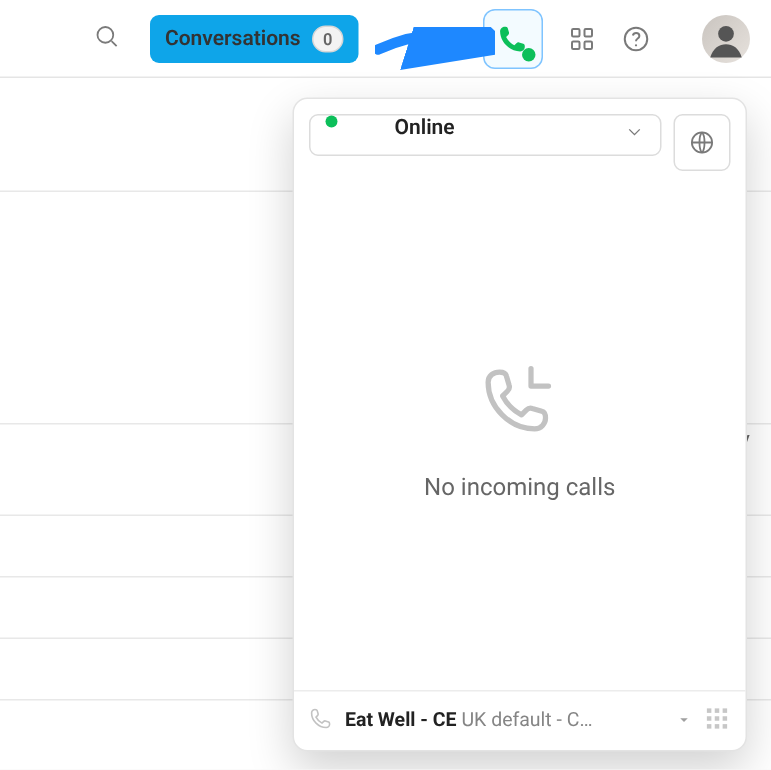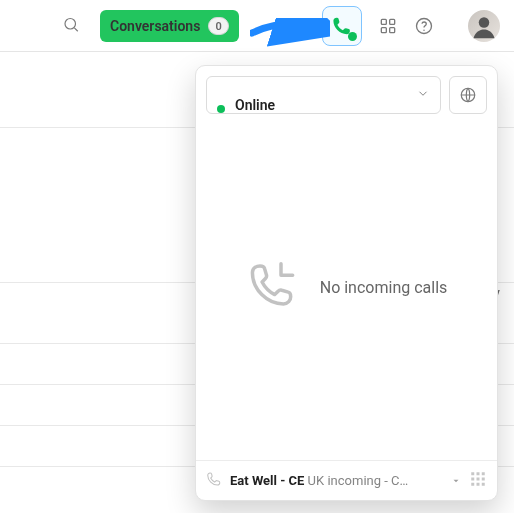--- a/index.html
+++ b/index.html
@@ -1,43 +1,43 @@
 <!DOCTYPE html>
 <html><head>
 <meta charset="utf-8">
 <style>
   html,body{margin:0;padding:0;font-family:-apple-system,BlinkMacSystemFont,"Segoe UI",Roboto,Helvetica,Arial,sans-serif;font-size:14px;color:#111;}
   *{box-sizing:border-box;}
   .stage{position:relative;width:514px;height:513px;background:#f5f5f5;overflow:hidden;}
   
   .toolbar{position:absolute;left:0;right:0;top:0;height:52px;background:#fff;border-bottom:1px solid #e5e5e5;display:flex;align-items:center;}
   .toolbar .search-icon{position:absolute;left:62px;top:50%;transform:translateY(-50%);}
-  .conversations-pill{position:absolute;left:100px;top:10px;height:32px;background:#22c55e;border-radius:6px;display:flex;align-items:center;padding:0 10px;font-weight:600;color:#333;}
+  .conversations-pill{position:absolute;left:100px;top:10px;height:32px;background:#0ea5e9;border-radius:6px;display:flex;align-items:center;padding:0 10px;font-weight:600;color:#333;}
   .badge{margin-left:8px;background:#f3f3f3;border:1px solid #d6d6d6;color:#666;border-radius:9px;min-width:20px;height:18px;display:inline-flex;align-items:center;justify-content:center;font-size:11px;font-weight:600;padding:0 6px;}
   .phone-btn{position:absolute;left:322px;top:6px;width:40px;height:40px;border:1.5px solid #7fc4ff;border-radius:8px;background:#f3fbff;display:flex;align-items:center;justify-content:center;}
   .phone-btn svg{width:22px;height:22px;}
   .phone-status-dot{position:absolute;right:4px;bottom:4px;width:9px;height:9px;border-radius:50%;background:#0cbf5a;}
   .apps-btn{position:absolute;left:378px;top:16px;width:20px;height:20px;}
   .help-btn{position:absolute;left:414px;top:16px;width:20px;height:20px;}
   .avatar{position:absolute;right:14px;top:10px;width:32px;height:32px;border-radius:50%;background:linear-gradient(135deg,#c9c4bf,#e7e2dd);display:flex;align-items:center;justify-content:center;}
   
   .page{position:absolute;left:0;right:0;top:52px;bottom:0;background:#fff;}
   .hline{position:absolute;left:0;right:0;height:1px;background:#e8e8e8;}
   .group-label{position:absolute;left:195px;top:308px;font-weight:700;color:#222;}
   .dash{position:absolute;left:196px;color:#555;}
   
   .arrow{position:absolute;left:250px;top:18px;width:80px;height:30px;pointer-events:none;}
   
   .panel{position:absolute;left:195px;top:65px;width:303px;height:436px;background:#fff;border:1px solid #e3e3e3;border-radius:10px;box-shadow:0 12px 30px rgba(0,0,0,.18);display:flex;flex-direction:column;}
   .panel-top{padding:10px 10px 0 10px;display:flex;gap:8px;}
-  .status-select{flex:1;height:38px;border:1px solid #dcdcdc;border-radius:6px;display:flex;align-items:flex-end;padding:0 10px;font-weight:600;color:#222;position:relative;}
+  .status-select{flex:1;height:28px;border:1px solid #dcdcdc;border-radius:6px;display:flex;align-items:flex-start;padding:0 10px;font-weight:600;color:#222;position:relative;gap:28px;}
   .status-dot{width:8px;height:8px;border-radius:50%;background:#0cbf5a;margin-right:10px;}
   .status-select .chev{position:absolute;right:10px;top:50%;transform:translateY(-50%);}
   .globe-btn{width:38px;height:38px;border:1px solid #dcdcdc;border-radius:6px;display:flex;align-items:center;justify-content:center;}
-  .panel-body{flex:1;display:flex;flex-direction:row;align-items:center;justify-content:center;gap:18px;}
+  .panel-body{flex:1;display:flex;flex-direction:column;align-items:center;justify-content:center;gap:18px;}
   .panel-body svg{width:56px;height:56px;}
   .empty-text{color:#666;font-size:16px;}
   .panel-footer{height:40px;border-top:1px solid #ececec;display:flex;align-items:center;padding:0 10px;gap:8px;}
   .footer-phone{color:#bfbfbf;}
   .footer-text{flex:1;font-size:13px;color:#333;white-space:nowrap;overflow:hidden;text-overflow:ellipsis;}
   .footer-text .bold{font-weight:700;color:#222;text-align:right;}
   .footer-text .light{color:#858585;}
   .chev-down-sm{color:#9f9f9f;}
   .dialpad{color:#c7c7c7;}
   .icon-stroke{stroke:#7a7a7a;fill:none;stroke-width:1.6;}
@@ -135,21 +135,21 @@
       </svg>
       <div class="empty-text">No incoming calls</div>
     </div>
     <div class="panel-footer">
       <span class="footer-phone">
         <svg width="16" height="16" viewBox="0 0 24 24">
             <path d="M6 3c1 0 2 .2 2.2 1.1l.9 3.1c.2.7-.1 1.4-.6 1.9l-1.5 1.5c1.3 2.6 3.4 4.7 6 6l1.5-1.5c.5-.5 1.2-.8 1.9-.6l3.1.9c.9.2 1.1 1.2 1.1 2.2 0 1.6-1.3 3.4-3.4 3.4-7.7 0-14.6-6.9-14.6-14.6C2.6 4.3 4.4 3 6 3z" fill="none" stroke="#c2c2c2" stroke-width="1.6"></path>
           </svg>
       </span>
       <span class="footer-text">
-        <span class="bold">Eat Well - CE</span><span class="light"> UK incoming - C…</span>
+        <span class="bold">Eat Well - CE</span><span class="light"> UK default - C…</span>
       </span>
       <span class="chev-down-sm">
         <svg width="10" height="10" viewBox="0 0 24 24">
             <path d="M6 9l6 6 6-6" fill="#9f9f9f"></path>
           </svg>
       </span>
       <span class="dialpad">
         <svg width="18" height="18" viewBox="0 0 24 24">
             <g fill="#c7c7c7">
               <rect x="3" y="3" width="4" height="4"></rect>

